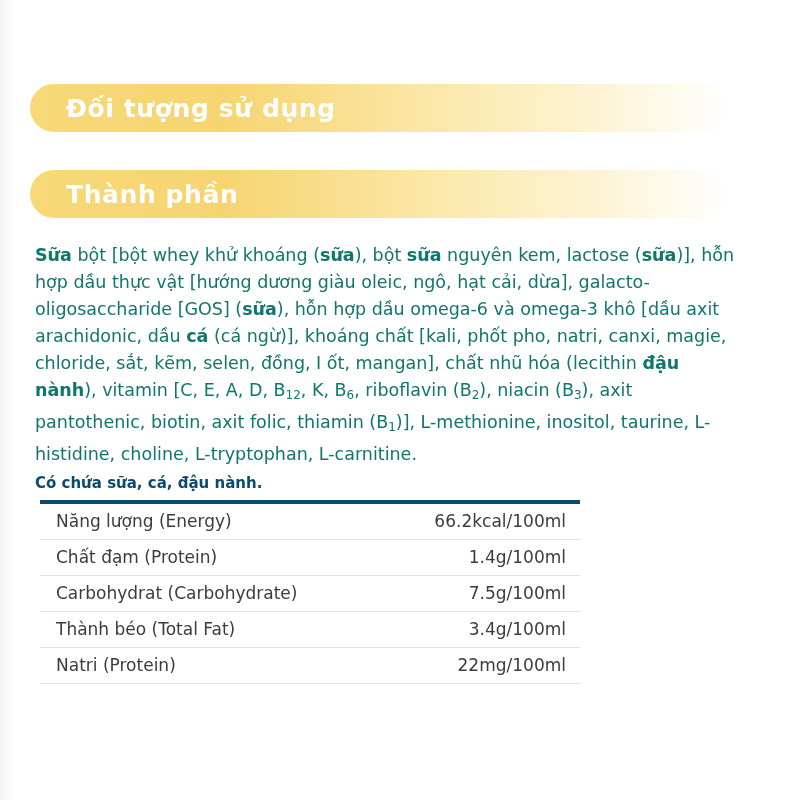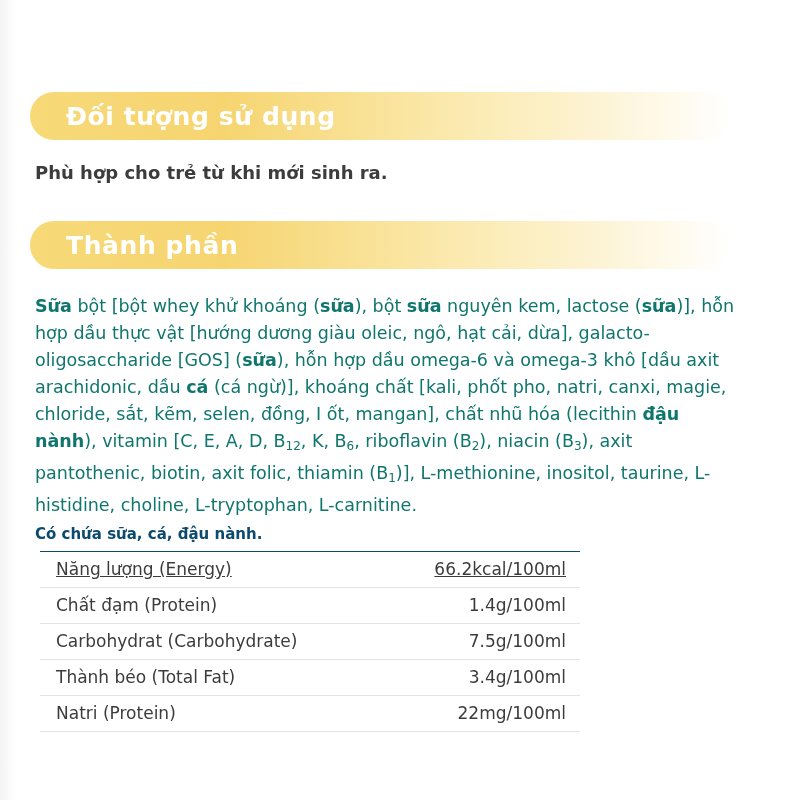--- a/index.html
+++ b/index.html
@@ -26,21 +26,21 @@
     position: absolute;
     left: 0;
     top: 0;
     width: 18px;
     height: 800px;
     background: linear-gradient(to right, #f3f3f3 0%, #fbfbfb 60%, #ffffff 100%);
   }
   .content {
     position: absolute;
     left: 30px;
-    top: 16px;
+    top: 8px;
     width: 740px;
   }
 
   .banner {
     position: relative;
     height: 48px;
     border-radius: 24px;
     background: linear-gradient(to right, #f7d978 0%, #f6d571 28%, #fbe9ad 60%, #fdf4d6 82%, #ffffff 100%);
     display: flex;
     align-items: center;
@@ -99,37 +99,36 @@
     margin-left: 10px;
     width: 540px;
     border-collapse: collapse;
   }
   .nutri-table td {
     padding: 7px 0 8px 0;
     font-size: 17px;
     color: #3c3c3c;
     border-bottom: 1px solid #e3e3e3;
   }
-  .nutri-table tr:first-child td { border-top: 1px solid #0c4a6e; text-decoration: underline; }
+  .nutri-table tr:first-child td { border-top: 4px solid #0c4a6e; }
   .nutri-table td.label { padding-left: 16px; }
   .nutri-table td.value { text-align: right; padding-right: 14px; }
 </style>
 </head>
 <body>
 
 <div class="page">
   <div class="left-band"></div>
 
   <div class="content">
 
     <div class="banner banner-1">
       <div class="banner-text">Đối tượng sử dụng</div>
     </div>
 
-    <div class="lead">Phù hợp cho trẻ từ khi mới sinh ra.</div>
 
     <div class="banner banner-2">
       <div class="banner-text">Thành phần</div>
     </div>
 
     <div class="ingredients"><b>Sữa</b><span> bột [bột whey khử khoáng (</span><b>sữa</b><span>), bột </span><b>sữa</b><span> nguyên kem, lactose (</span><b>sữa</b><span>)], hỗn hợp dầu thực vật [hướng dương giàu oleic, ngô, hạt cải, dừa], galacto-oligosaccharide [GOS] (</span><b>sữa</b><span>), hỗn hợp dầu omega-6 và omega-3 khô [dầu axit arachidonic, dầu </span><b>cá</b><span> (cá ngừ)], khoáng chất [kali, phốt pho, natri, canxi, magie, chloride, sắt, kẽm, selen, đồng, I ốt, mangan], chất nhũ hóa (lecithin </span><b>đậu nành</b><span>), vitamin [C, E, A, D, B</span><span class="sub">12</span><span>, K, B</span><span class="sub">6</span><span>, riboflavin (B</span><span class="sub">2</span><span>), niacin (B</span><span class="sub">3</span><span>), axit pantothenic, biotin, axit folic, thiamin (B</span><span class="sub">1</span><span>)], L-methionine, inositol, taurine, L-histidine, choline, L-tryptophan, L-carnitine.</span></div>
 
     <div class="contains">Có chứa sữa, cá, đậu nành.</div>
 
 

